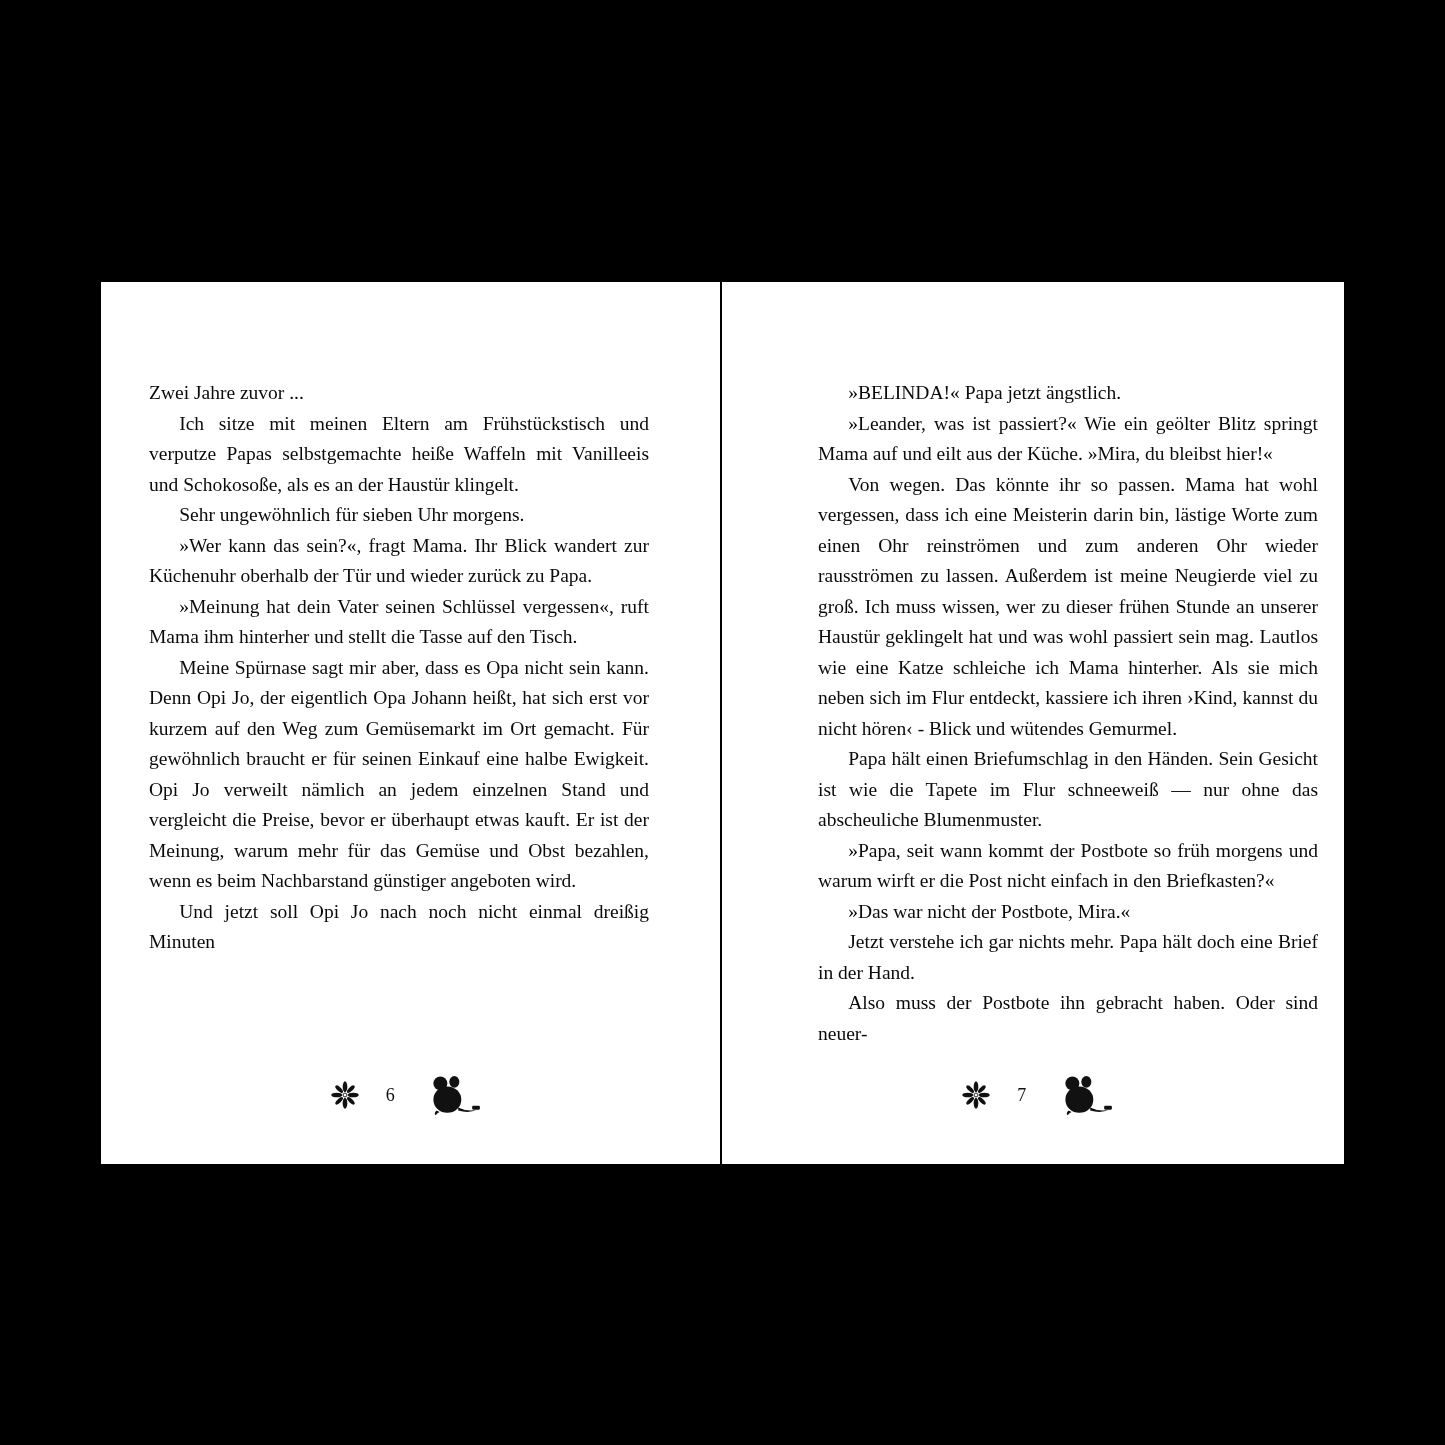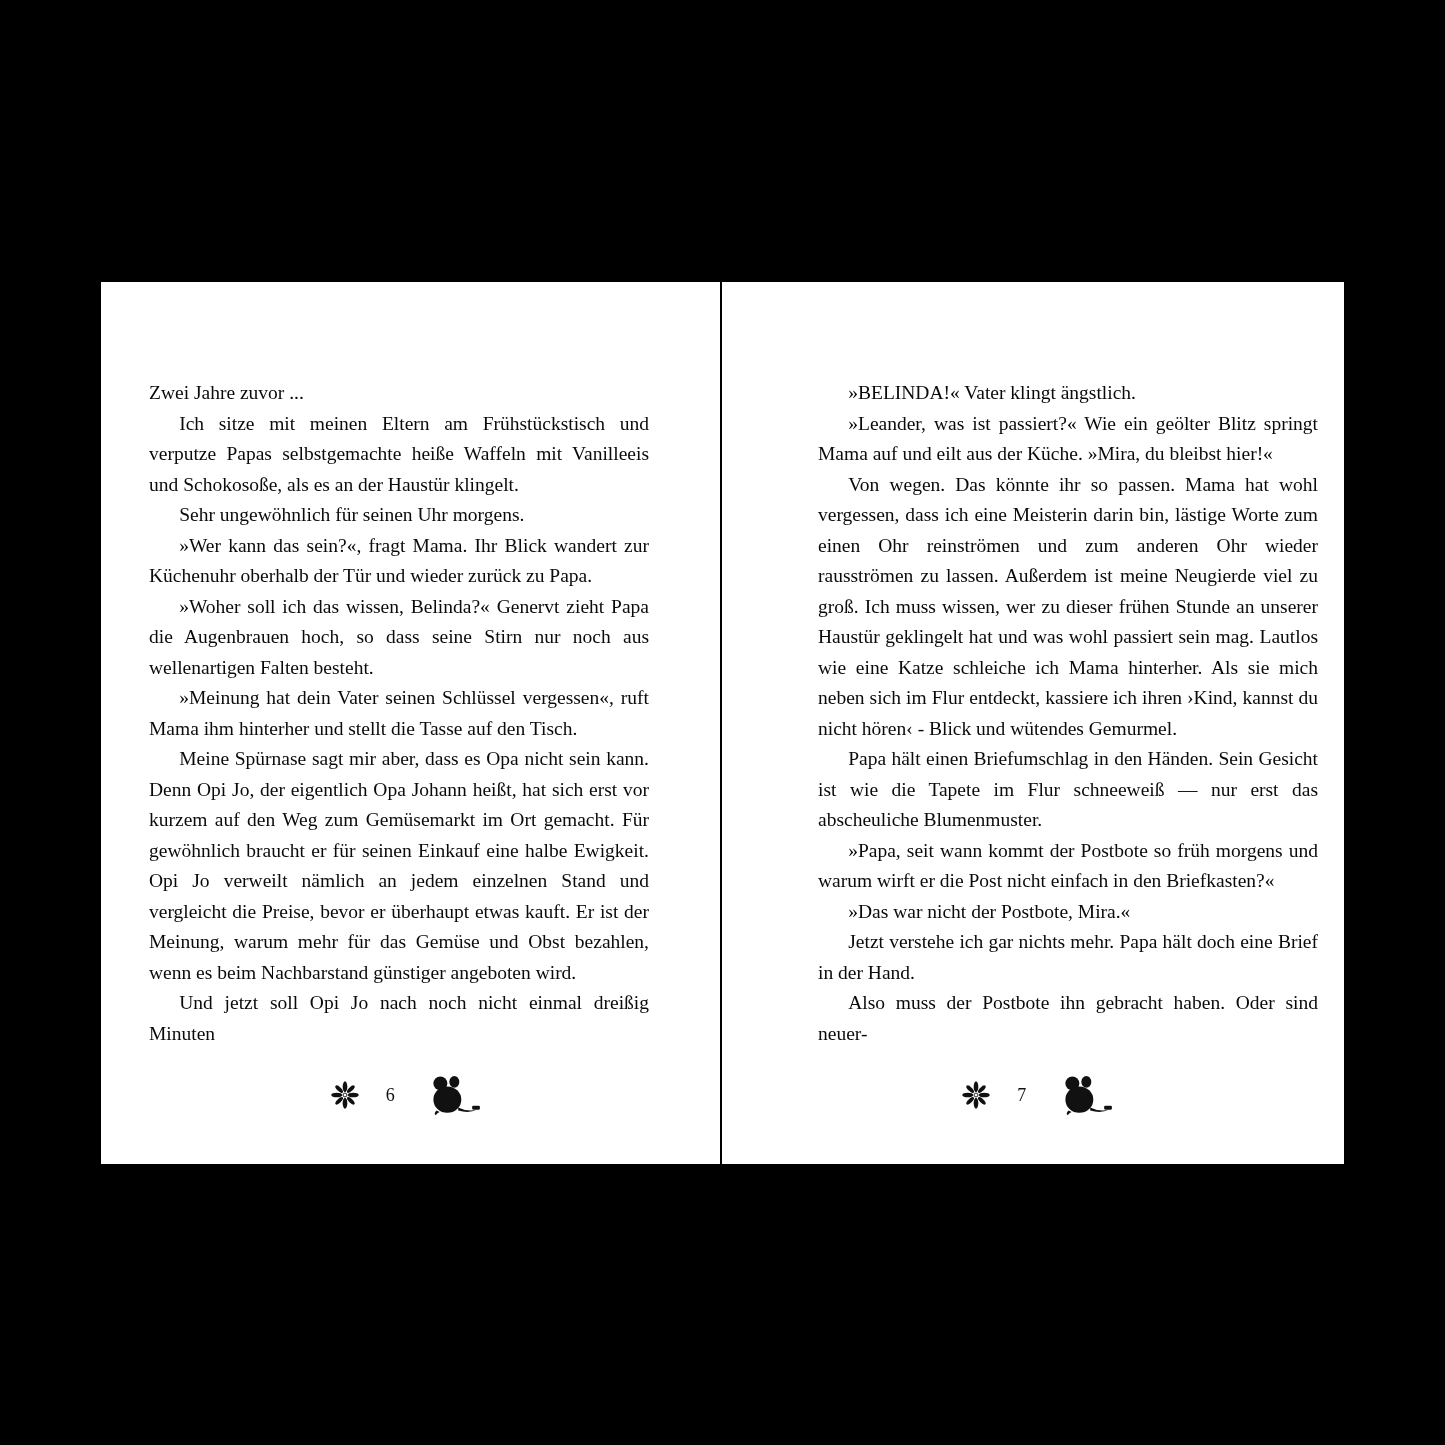--- a/index.html
+++ b/index.html
@@ -96,23 +96,22 @@
 </head>
 <body>
 
 <div class="stage">
   <div class="spread">
 
     <div class="page page-left">
       <div class="text-col">
         <p class="noindent">Zwei Jahre zuvor ...</p>
         <p>Ich sitze mit meinen Eltern am Frühstückstisch und verputze Papas selbstgemachte heiße Waffeln mit Vanilleeis und Schokosoße, als es an der Haustür klingelt.</p>
-        <p>Sehr ungewöhnlich für seinen Uhr morgens.</p>
+        <p>Sehr ungewöhnlich für sieben Uhr morgens.</p>
         <p>»Wer kann das sein?«, fragt Mama. Ihr Blick wandert zur Küchenuhr oberhalb der Tür und wieder zurück zu Papa.</p>
-        <p>»Woher soll ich das wissen, Belinda?« Genervt zieht Papa die Augenbrauen hoch, so dass seine Stirn nur noch aus wellenartigen Falten besteht.</p>
         <p>»Meinung hat dein Vater seinen Schlüssel vergessen«, ruft Mama ihm hinterher und stellt die Tasse auf den Tisch.</p>
         <p>Meine Spürnase sagt mir aber, dass es Opa nicht sein kann. Denn Opi Jo, der eigentlich Opa Johann heißt, hat sich erst vor kurzem auf den Weg zum Gemüsemarkt im Ort gemacht. Für gewöhnlich braucht er für seinen Einkauf eine halbe Ewigkeit. Opi Jo verweilt nämlich an jedem einzelnen Stand und vergleicht die Preise, bevor er überhaupt etwas kauft. Er ist der Meinung, warum mehr für das Gemüse und Obst bezahlen, wenn es beim Nachbarstand günstiger angeboten wird.</p>
         <p>Und jetzt soll Opi Jo nach noch nicht einmal dreißig Minuten</p>
       </div>
       <div class="footer">
         <svg class="flower-icon" viewBox="0 0 40 40">
           <g fill="#111111">
             <ellipse cx="20" cy="9" rx="3.1" ry="7.3"></ellipse>
             <ellipse cx="20" cy="31" rx="3.1" ry="7.3"></ellipse>
             <ellipse cx="9" cy="20" rx="7.3" ry="3.1"></ellipse>
@@ -133,24 +132,24 @@
             <path d="M48 44 q12 6 24 3 q-10 5 -24 1 z"></path>
             <rect x="66" y="42" width="10" height="5" rx="1.5"></rect>
             <path d="M20 48 q-4 4 -1 6 q2 -3 5 -4 z"></path>
           </g>
         </svg>
       </div>
     </div>
 
     <div class="page page-right">
       <div class="text-col">
-        <p>»BELINDA!« Vater klingt ängstlich.</p>
+        <p>»BELINDA!« Papa jetzt ängstlich.</p>
         <p>»Leander, was ist passiert?« Wie ein geölter Blitz springt Mama auf und eilt aus der Küche. »Mira, du bleibst hier!«</p>
         <p>Von wegen. Das könnte ihr so passen. Mama hat wohl vergessen, dass ich eine Meisterin darin bin, lästige Worte zum einen Ohr reinströmen und zum anderen Ohr wieder rausströmen zu lassen. Außerdem ist meine Neugierde viel zu groß. Ich muss wissen, wer zu dieser frühen Stunde an unserer Haustür geklingelt hat und was wohl passiert sein mag. Lautlos wie eine Katze schleiche ich Mama hinterher. Als sie mich neben sich im Flur entdeckt, kassiere ich ihren ›Kind, kannst du nicht hören‹ - Blick und wütendes Gemurmel.</p>
-        <p>Papa hält einen Briefumschlag in den Händen. Sein Gesicht ist wie die Tapete im Flur schneeweiß — nur erst das abscheuliche Blumenmuster.</p>
+        <p>Papa hält einen Briefumschlag in den Händen. Sein Gesicht ist wie die Tapete im Flur schneeweiß — nur ohne das abscheuliche Blumenmuster.</p>
         <p>»Papa, seit wann kommt der Postbote so früh morgens und warum wirft er die Post nicht einfach in den Briefkasten?«</p>
         <p>»Das war nicht der Postbote, Mira.«</p>
         <p>Jetzt verstehe ich gar nichts mehr. Papa hält doch eine Brief in der Hand.</p>
         <p>Also muss der Postbote ihn gebracht haben. Oder sind neuer-</p>
       </div>
       <div class="footer">
         <svg class="flower-icon" viewBox="0 0 40 40">
           <g fill="#111111">
             <ellipse cx="20" cy="9" rx="3.1" ry="7.3"></ellipse>
             <ellipse cx="20" cy="31" rx="3.1" ry="7.3"></ellipse>

